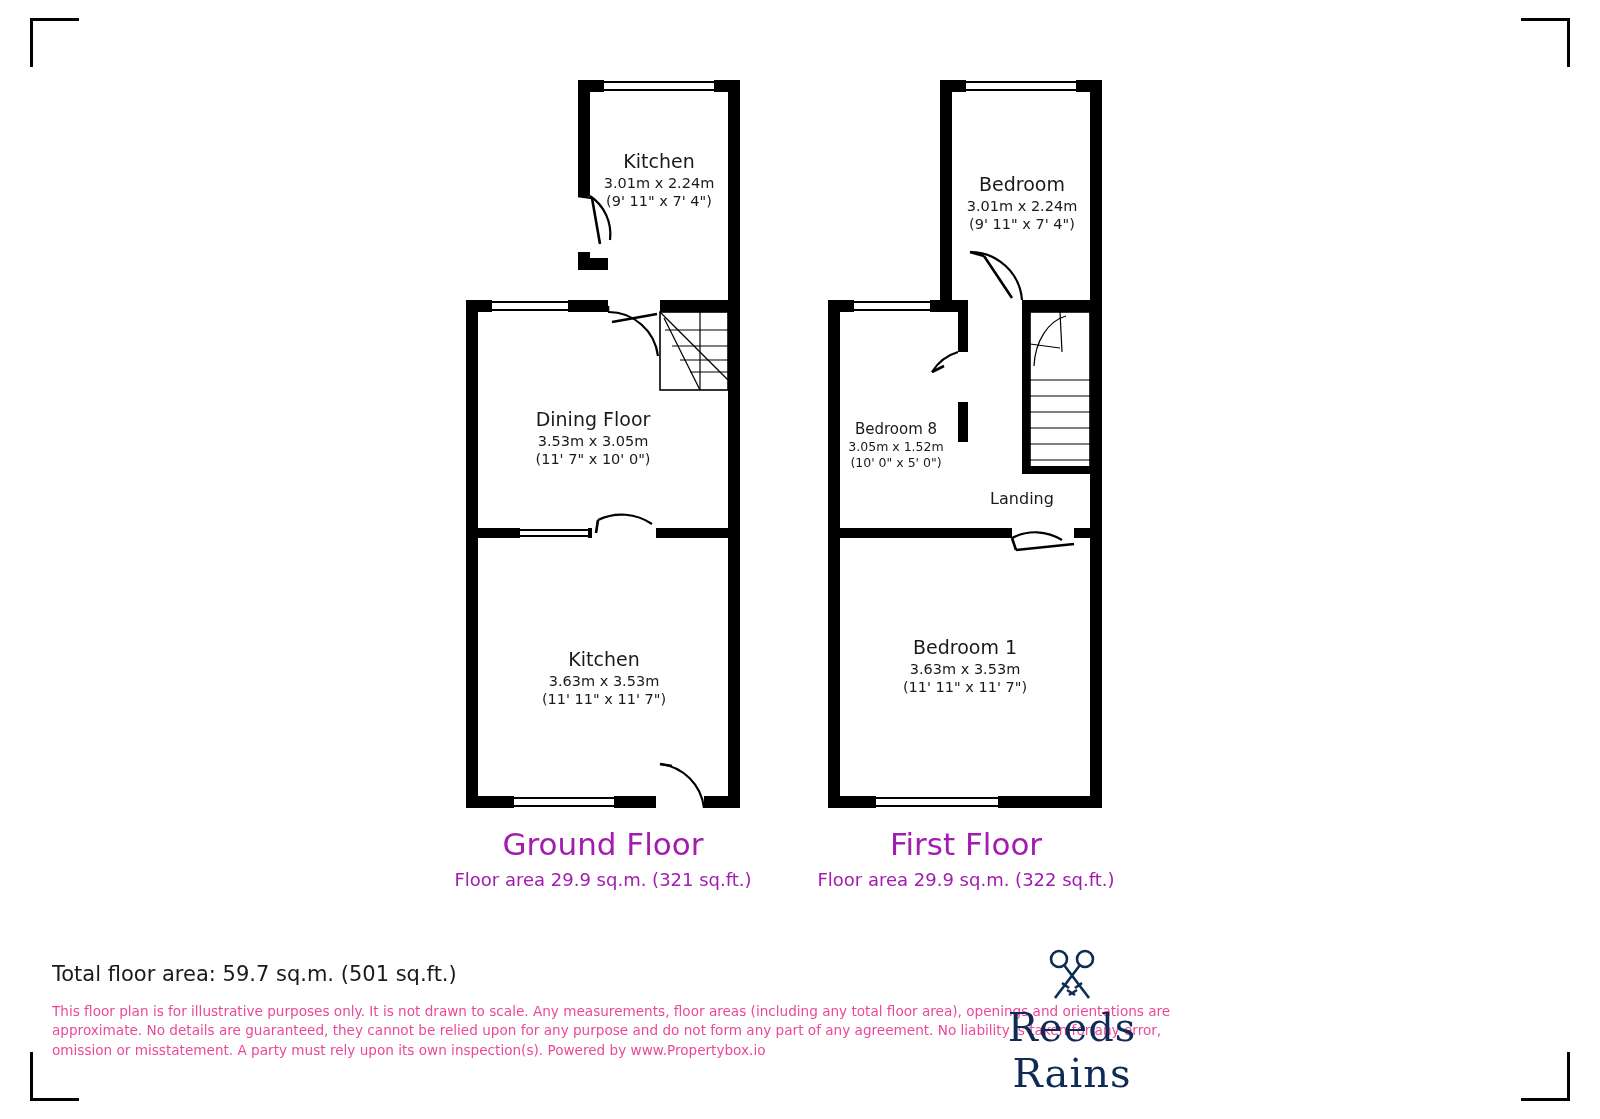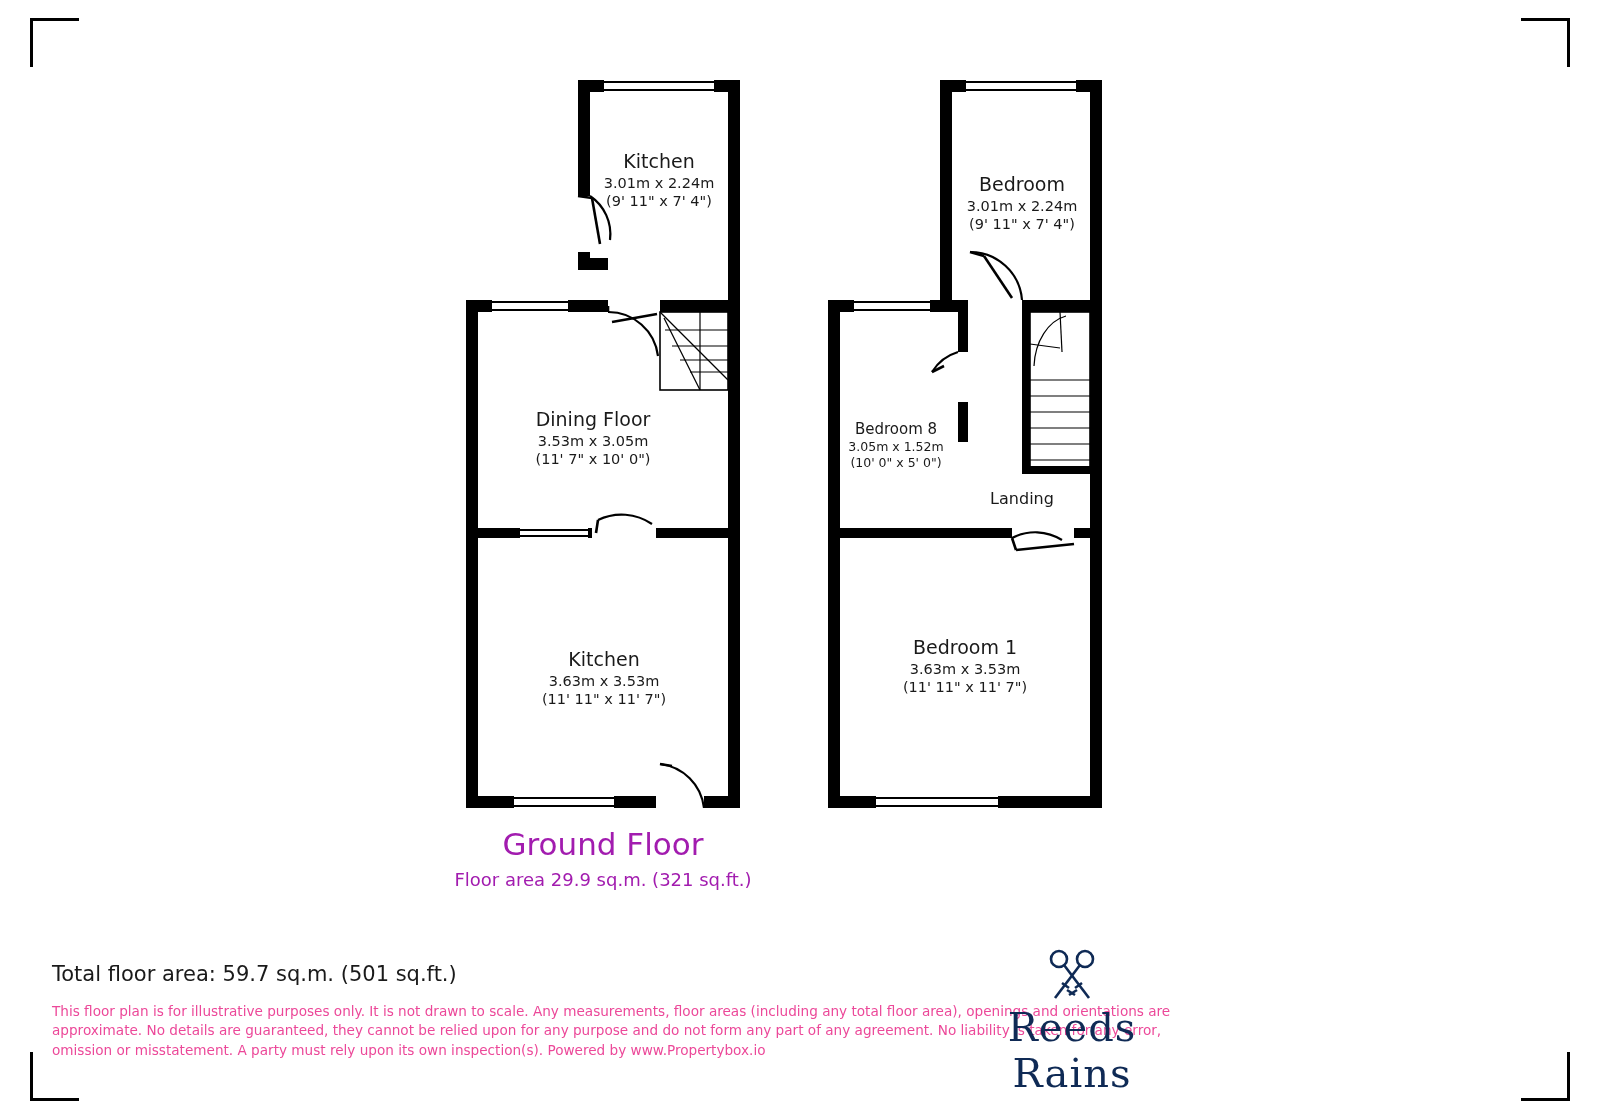--- a/index.html
+++ b/index.html
@@ -293,20 +293,24 @@
     <div class="name">Bedroom 1</div>
     <div class="dim">3.63m x 3.53m</div>
     <div class="dim">(11' 11" x 11' 7")</div>
   </div>
 
   <div class="floor-title" style="left:603px; top:827px;">
     <div class="t">Ground Floor</div>
     <div class="a">Floor area 29.9 sq.m. (321 sq.ft.)</div>
   </div>
 
+  <div class="floor-title" style="left:966px; top:827px;">
+    <div class="t">First Floor</div>
+    <div class="a">Floor area 29.9 sq.m. (322 sq.ft.)</div>
+  </div>
 
   <div class="total-area">Total floor area: 59.7 sq.m. (501 sq.ft.)</div>
   <div class="disclaimer">This floor plan is for illustrative purposes only. It is not drawn to scale. Any measurements, floor areas (including any total floor area), openings and orientations are approximate. No details are guaranteed, they cannot be relied upon for any purpose and do not form any part of any agreement. No liability is taken for any error, omission or misstatement. A party must rely upon its own inspection(s). Powered by www.Propertybox.io</div>
 
   <div class="logo">
     <div class="mark">
       <svg width="70" height="56" viewBox="0 0 70 56" fill="none" stroke="#0f2a55" stroke-width="2.6">
         <circle cx="22" cy="13" r="8"></circle>
         <circle cx="48" cy="13" r="8"></circle>
         <line x1="27" y1="19" x2="52" y2="52"></line>

